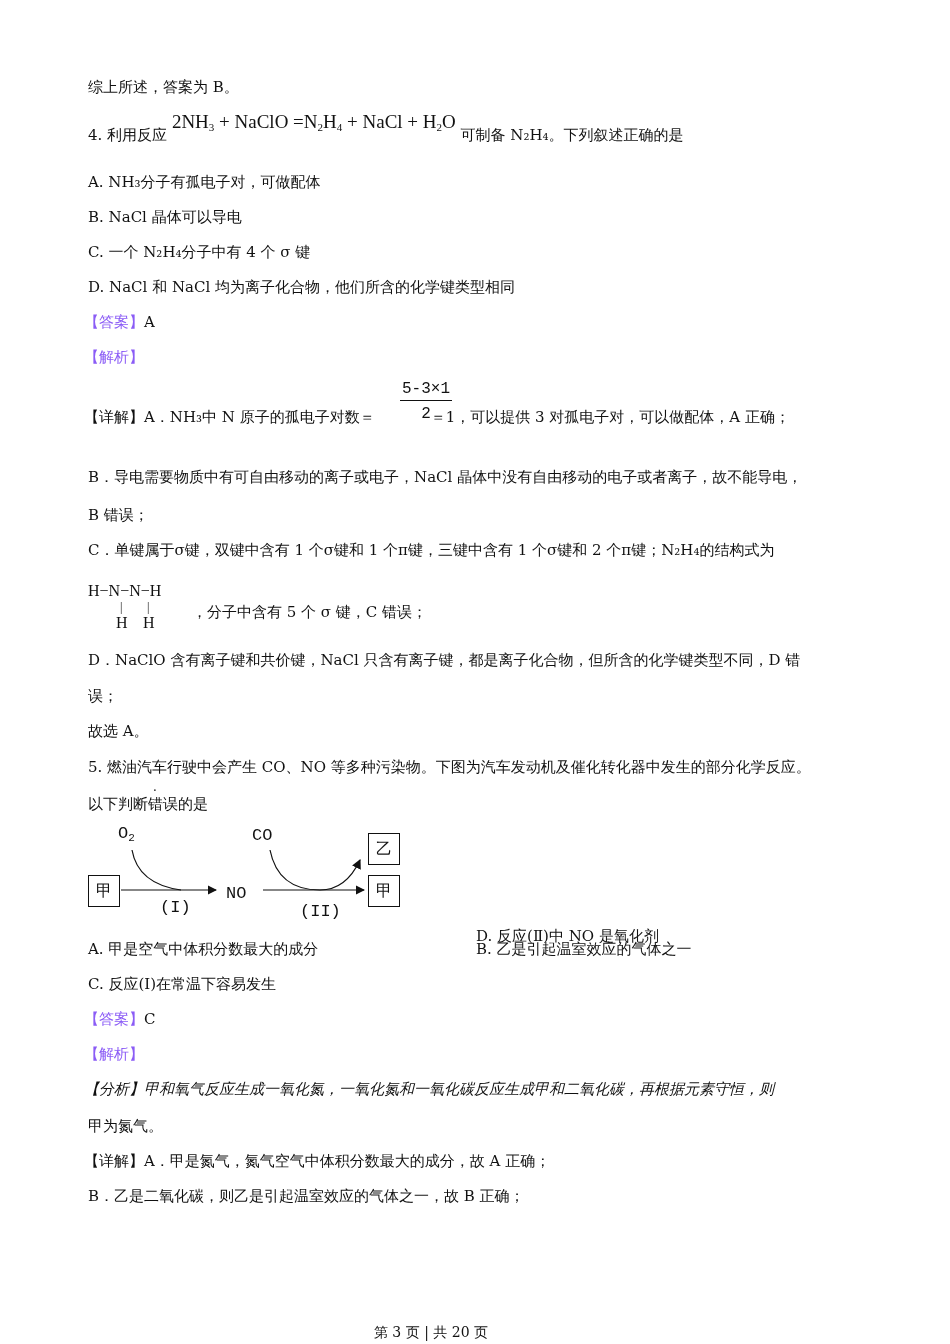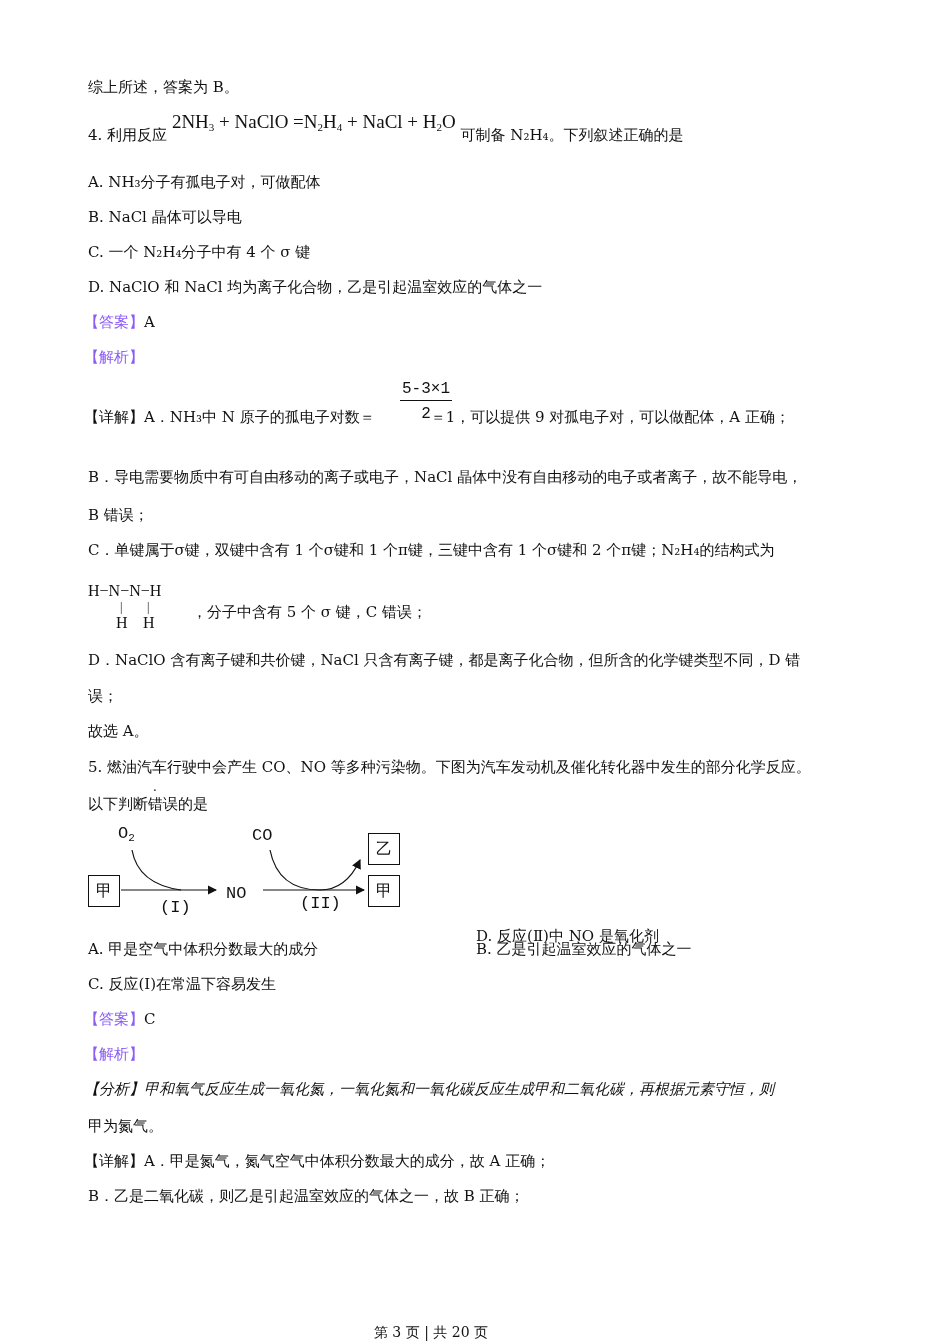--- a/index.html
+++ b/index.html
@@ -30,27 +30,27 @@
 
   <div class="line" style="top:112px;">
     <span style="position:relative; top:12px;">4. 利用反应</span>
     <span class="eq"><span>2NH</span><sub class="s">3</sub><span> + NaClO =N</span><sub class="s">2</sub><span>H</span><sub class="s">4</sub><span> + NaCl + H</span><sub class="s">2</sub><span>O</span></span>
     <span style="position:relative; top:12px;">可制备 N₂H₄。下列叙述正确的是</span>
   </div>
 
   <div class="line" style="top:172px">A. NH₃分子有孤电子对，可做配体</div>
   <div class="line" style="top:207px">B. NaCl 晶体可以导电</div>
   <div class="line" style="top:242px">C. 一个 N₂H₄分子中有 4 个 σ 键</div>
-  <div class="line" style="top:277px">D. NaClO 和 NaCl 均为离子化合物，乙是引起温室效应的气体之一</div>
+  <div class="line" style="top:277px">D. NaCl 和 NaCl 均为离子化合物，他们所含的化学键类型相同</div>
 
   <div class="line" style="top:312px; left:84px;"><span class="tag">【答案】</span><span>A</span></div>
   <div class="line tag" style="top:347px; left:84px;">【解析】</div>
 
   <div class="line" style="top:407px; left:84px;">
-    <span>【详解】A．NH₃中 N 原子的孤电子对数＝</span><span style="display:inline-block; width:56px;"></span><span>＝1，可以提供 9 对孤电子对，可以做配体，A 正确；</span>
+    <span>【详解】A．NH₃中 N 原子的孤电子对数＝</span><span style="display:inline-block; width:56px;"></span><span>＝1，可以提供 3 对孤电子对，可以做配体，A 正确；</span>
   </div>
   <div class="frac" style="left:400px; top:380px;font-family:Liberation Mono, monospace;">
     <span class="num">5-3×1</span>
     <span class="den">2</span>
   </div>
 
   <div class="line" style="top:467px">B．导电需要物质中有可自由移动的离子或电子，NaCl 晶体中没有自由移动的电子或者离子，故不能导电，</div>
   <div class="line" style="top:505px">B 错误；</div>
   <div class="line" style="top:540px">C．单键属于σ键，双键中含有 1 个σ键和 1 个π键，三键中含有 1 个σ键和 2 个π键；N₂H₄的结构式为</div>
 
@@ -80,21 +80,21 @@
       <line x1="33" y1="68" x2="128" y2="68" stroke="#111" stroke-width="1.2" marker-end="url(#ah)"></line>
       <path d="M44,28 Q50,62 93,68" stroke="#111" fill="none" stroke-width="1.2"></path>
       <line x1="175" y1="68" x2="276" y2="68" stroke="#111" stroke-width="1.2" marker-end="url(#ah)"></line>
       <path d="M182,28 Q190,68 232,68 Q258,68 272,38" stroke="#111" fill="none" stroke-width="1.2" marker-end="url(#ah)"></path>
     </svg>
     <div class="box" style="left:0; top:53px;">甲</div>
     <div class="dl" style="left:30px; top:2px;"><span>O</span><sub class="s">2</sub></div>
     <div class="dl" style="left:138px; top:62px;">NO</div>
     <div class="dl" style="left:164px; top:4px;">CO</div>
     <div class="dl" style="left:72px; top:76px;">(I)</div>
-    <div class="dl" style="left:212px; top:72px;">(II)</div>
+    <div class="dl" style="left:212px; top:80px;">(II)</div>
     <div class="box" style="left:280px; top:11px;">乙</div>
     <div class="box" style="left:280px; top:53px;">甲</div>
   </div>
 
   <div class="line" style="top:939px">A. 甲是空气中体积分数最大的成分</div>
   <div class="opt-col2" style="top:939px">B. 乙是引起温室效应的气体之一</div>
   <div class="line" style="top:974px">C. 反应(Ⅰ)在常温下容易发生</div>
   <div class="opt-col2" style="top:926px">D. 反应(Ⅱ)中 NO 是氧化剂</div>
 
   <div class="line" style="top:1009px; left:84px;"><span class="tag">【答案】</span><span>C</span></div>

